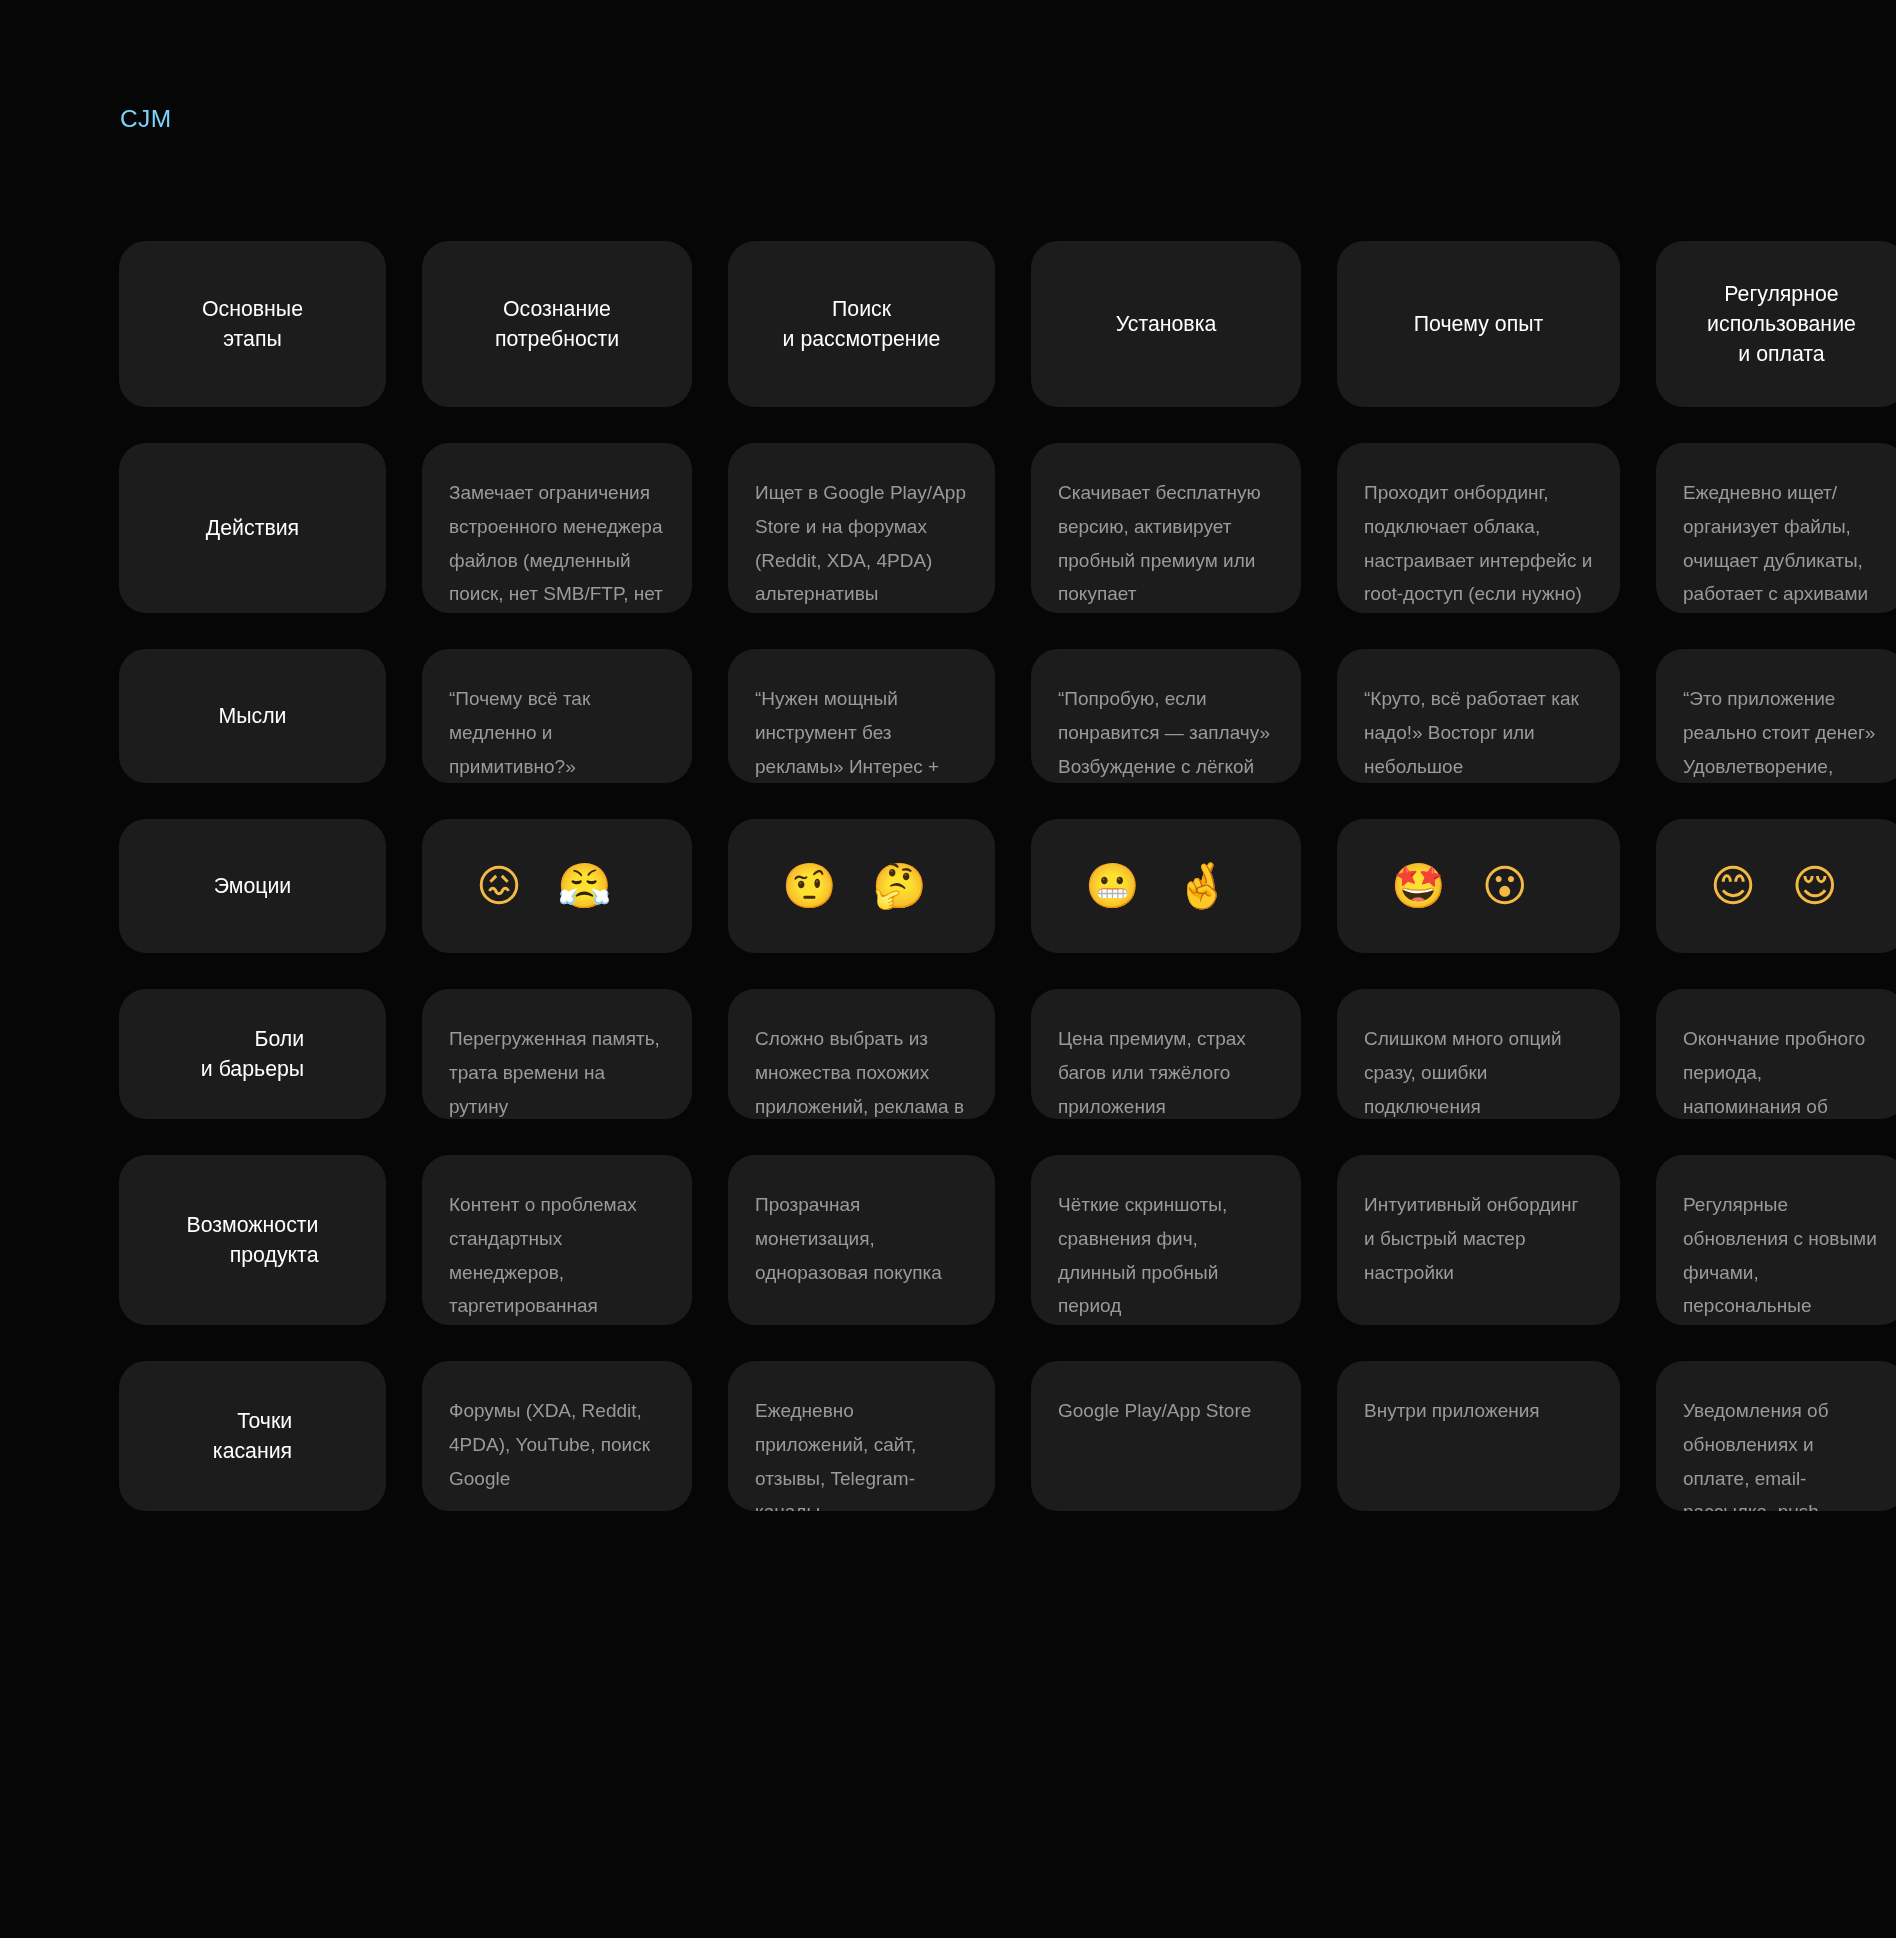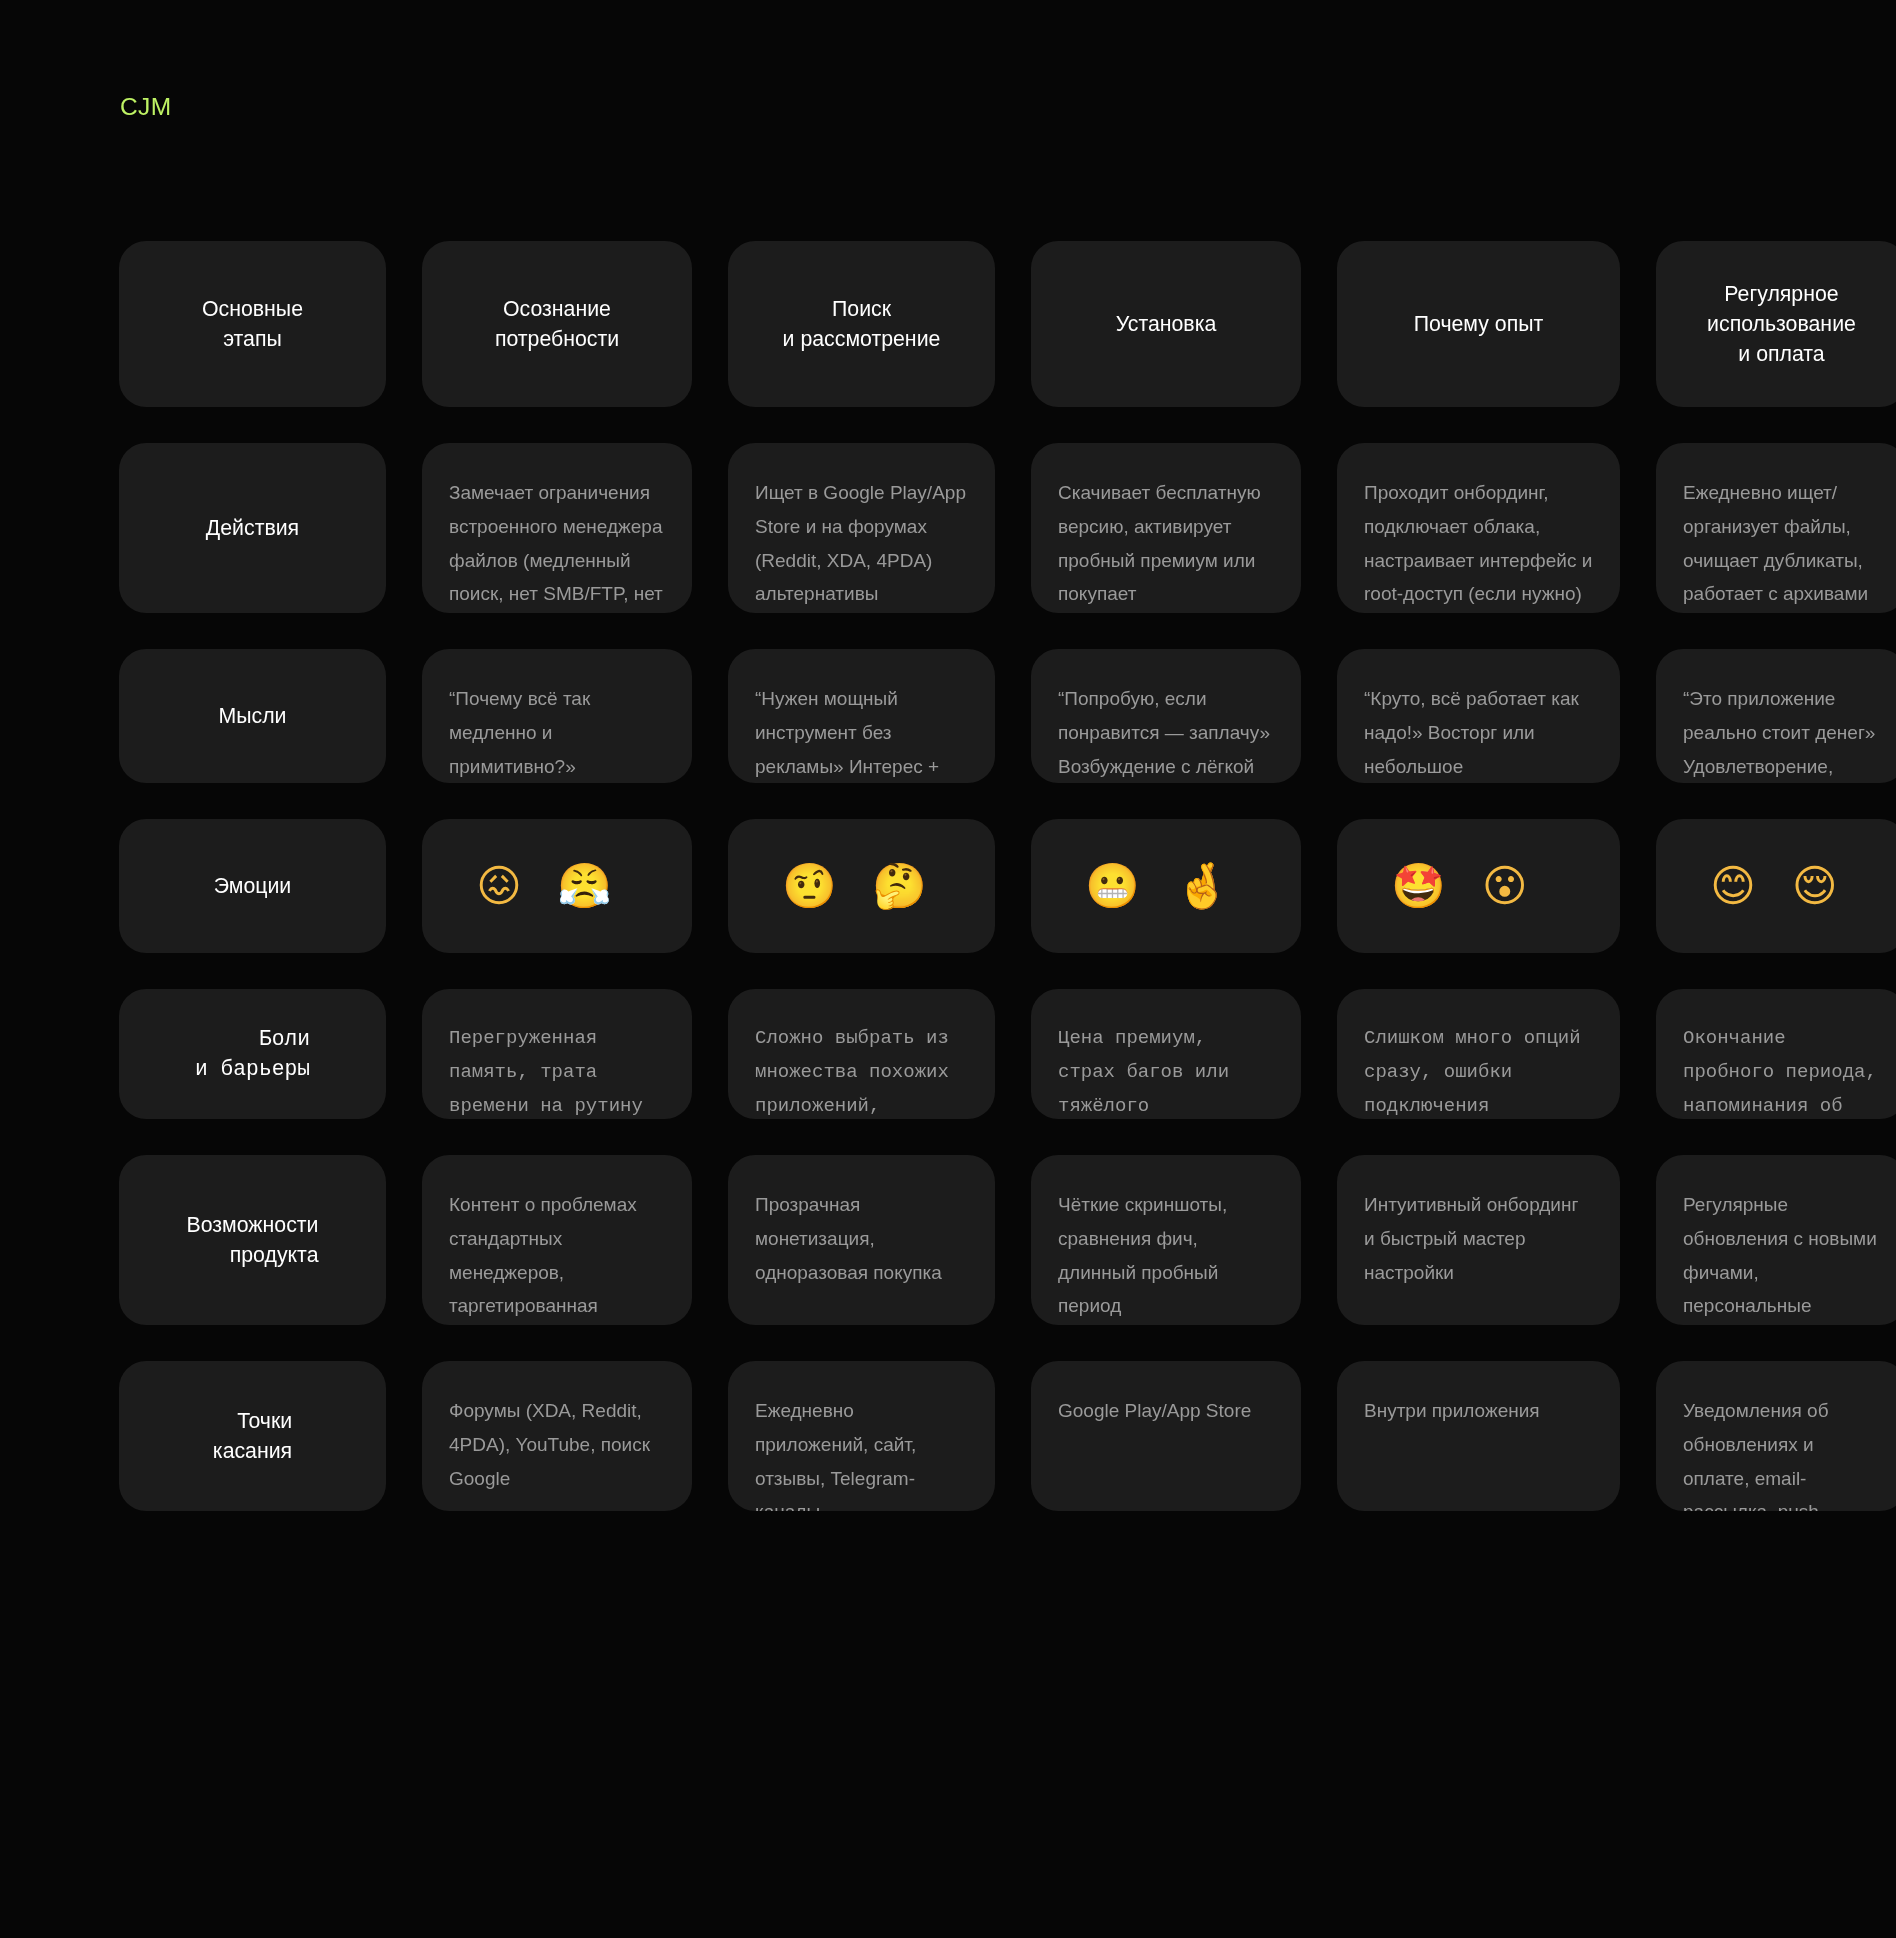--- a/index.html
+++ b/index.html
@@ -17,24 +17,24 @@
     position: relative;
     width: 1896px;
     height: 1938px;
     background: #060606;
     overflow: hidden;
   }
 
   .page-title {
     position: absolute;
     left: 120px;
-    top: 93px;
+    top: 105px;
     font-size: 24.5px;
     letter-spacing: 0.4px;
-    color: #bef264;
+    color: #7dd3fc;
     font-weight: 400;
   }
 
   .grid {
     position: absolute;
     left: 119px;
     top: 241px;
     width: 1669px;
     display: grid;
     grid-template-columns: 267px 270px 267px 270px 283px 251px;
@@ -104,21 +104,21 @@
     font-size: 44px;
     line-height: 1;
     letter-spacing: 11px;
     color: #f3b942;
   }
 
   
   .h-actions   { height: 170px; }
   .h-thoughts  { height: 134px; }
   .h-emotions  { height: 134px; }
-  .h-pains     { height: 130px; font-family: Liberation Mono, monospace; }
+  .h-pains     { height: 130px; }
   .h-opps      { height: 170px; }
   .h-touch     { height: 150px; }
 </style>
 </head>
 <body>
 
 <div class="page">
 
   <div class="page-title">CJM</div>
 

